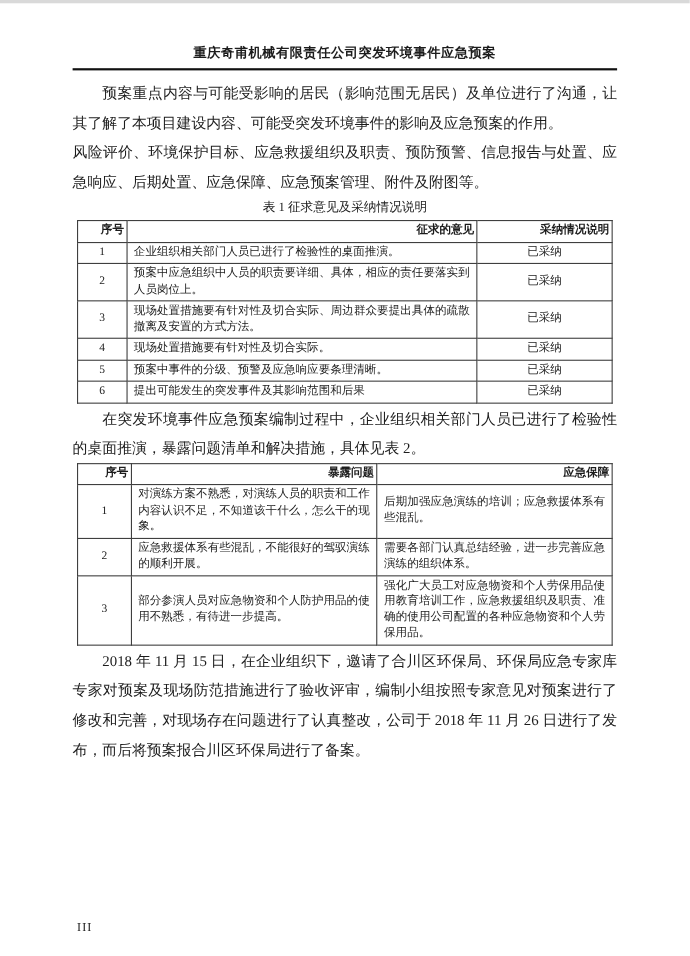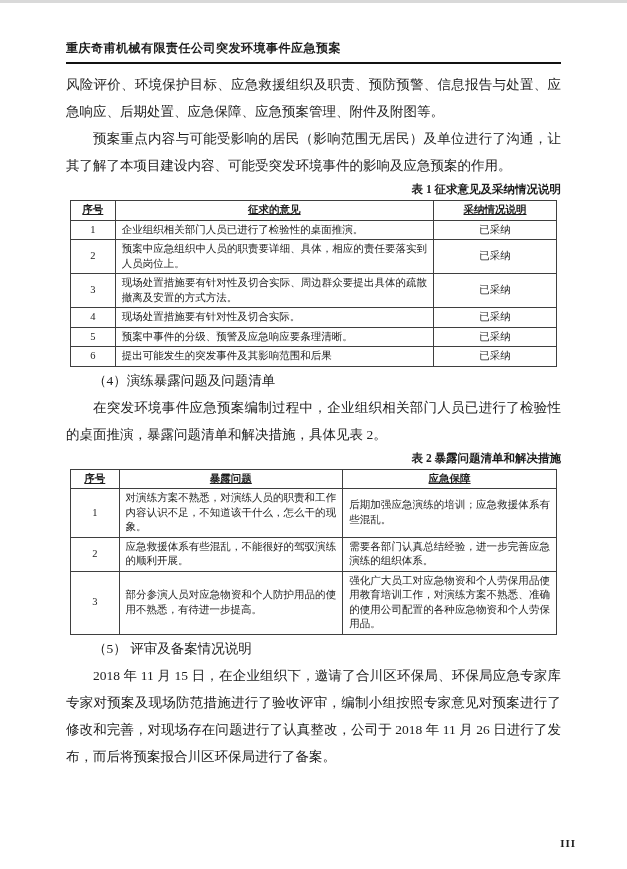--- a/index.html
+++ b/index.html
@@ -17,20 +17,21 @@
     background: #d9d9d9;
   }
   .page {
     position: relative;
     width: 495px; height: 869px;
     margin: 0 auto;
     padding-top: 40px;
     box-sizing: border-box;
   }
   .doc-header {
+    text-align: center;
     font-weight: bold;
     font-size: 12px;
     line-height: 17px;
     letter-spacing: 0.5px;
     padding-bottom: 5px;
     border-bottom: 2px solid #111;
     margin-bottom: 7px;
   }
   p.body-text {
     margin: 0;
@@ -41,68 +42,66 @@
   p.indent { text-indent: 2em; }
   p.heading {
     margin: 0;
     font-size: 13.5px;
     line-height: 27px;
     text-indent: 2em;
   }
   .gap-after-table { margin-top: 5px; }
   .table-caption {
     margin: 2px 0 2px 0;
-    text-align: right;
-    font-weight: bold;
+    text-align: center;
+    font-weight: normal;
     font-size: 11.5px;
     line-height: 17px;
   }
   table.doc-table {
     width: 487px;
     margin: 0 auto;
     border-collapse: collapse;
     table-layout: fixed;
     font-size: 10.5px;
     line-height: 14.5px;
   }
   table.doc-table th, table.doc-table td {
     border: 1px solid #3f3f3f;
     padding: 2px 6px;
     vertical-align: middle;
     word-break: break-all;
   }
   table.doc-table th {
     font-weight: bold;
-    text-align: center;
+    text-align: right;
     padding: 2px 2px;
-    text-decoration: underline;
   }
   td.cell-center { text-align: center; }
   td.cell-left { text-align: justify; }
   .page-number {
     position: absolute;
-    bottom: 20px; left: 15px;
+    bottom: 20px; left: 4px;
     width: 100%;
-    text-align: right;
+    text-align: left;
     font-size: 11px;
     letter-spacing: 1px;
-    font-weight: bold;
   }
 </style>
 </head>
 <body>
 
 <div class="scan-edge-top"></div>
 
 <div class="page">
 
   <div class="doc-header">重庆奇甫机械有限责任公司突发环境事件应急预案</div>
 
+  <p class="body-text indent">预案重点内容与可能受影响的居民（影响范围无居民）及单位进行了沟通，让其了解了本项目建设内容、可能受突发环境事件的影响及应急预案的作用。</p>
   <p class="body-text">风险评价、环境保护目标、应急救援组织及职责、预防预警、信息报告与处置、应急响应、后期处置、应急保障、应急预案管理、附件及附图等。</p>
-  <p class="body-text indent">预案重点内容与可能受影响的居民（影响范围无居民）及单位进行了沟通，让其了解了本项目建设内容、可能受突发环境事件的影响及应急预案的作用。</p>
 
 
   <div class="table-caption">表 1 征求意见及采纳情况说明</div>
   <table class="doc-table">
     <colgroup>
         <col style="width:9.2%">
         <col style="width:65.5%">
         <col style="width:25.3%">
       </colgroup>
     <thead>
@@ -139,24 +138,22 @@
         <td class="cell-center">已采纳</td>
       </tr>
       <tr>
         <td class="cell-center">6</td>
         <td class="cell-left">提出可能发生的突发事件及其影响范围和后果</td>
         <td class="cell-center">已采纳</td>
       </tr>
     </tbody>
   </table>
 
-  <p class="heading gap-after-table">（4）演练暴露问题及问题清单</p>
   <p class="body-text indent">在突发环境事件应急预案编制过程中，企业组织相关部门人员已进行了检验性的桌面推演，暴露问题清单和解决措施，具体见表 2。</p>
 
-  <div class="table-caption">表 2 暴露问题清单和解决措施</div>
   <table class="doc-table">
     <colgroup>
         <col style="width:10%">
         <col style="width:46%">
         <col style="width:44%">
       </colgroup>
     <thead>
       <tr>
         <th>序号</th>
         <th>暴露问题</th>
@@ -170,23 +167,22 @@
         <td class="cell-left">后期加强应急演练的培训；应急救援体系有些混乱。</td>
       </tr>
       <tr>
         <td class="cell-center">2</td>
         <td class="cell-left">应急救援体系有些混乱，不能很好的驾驭演练的顺利开展。</td>
         <td class="cell-left">需要各部门认真总结经验，进一步完善应急演练的组织体系。</td>
       </tr>
       <tr>
         <td class="cell-center">3</td>
         <td class="cell-left">部分参演人员对应急物资和个人防护用品的使用不熟悉，有待进一步提高。</td>
-        <td class="cell-left">强化广大员工对应急物资和个人劳保用品使用教育培训工作，对演练方案不熟悉、准确的使用公司配置的各种应急物资和个人劳保用品。</td>
+        <td class="cell-left">强化广大员工对应急物资和个人劳保用品使用教育培训工作，应急救援组织及职责、准确的使用公司配置的各种应急物资和个人劳保用品。</td>
       </tr>
     </tbody>
   </table>
 
-  <p class="heading gap-after-table">（5） 评审及备案情况说明</p>
   <p class="body-text indent">2018 年 11 月 15 日，在企业组织下，邀请了合川区环保局、环保局应急专家库专家对预案及现场防范措施进行了验收评审，编制小组按照专家意见对预案进行了修改和完善，对现场存在问题进行了认真整改，公司于 2018 年 11 月 26 日进行了发布，而后将预案报合川区环保局进行了备案。</p>
 
   <div class="page-number">III</div>
 
 </div>
 
 </body></html>

